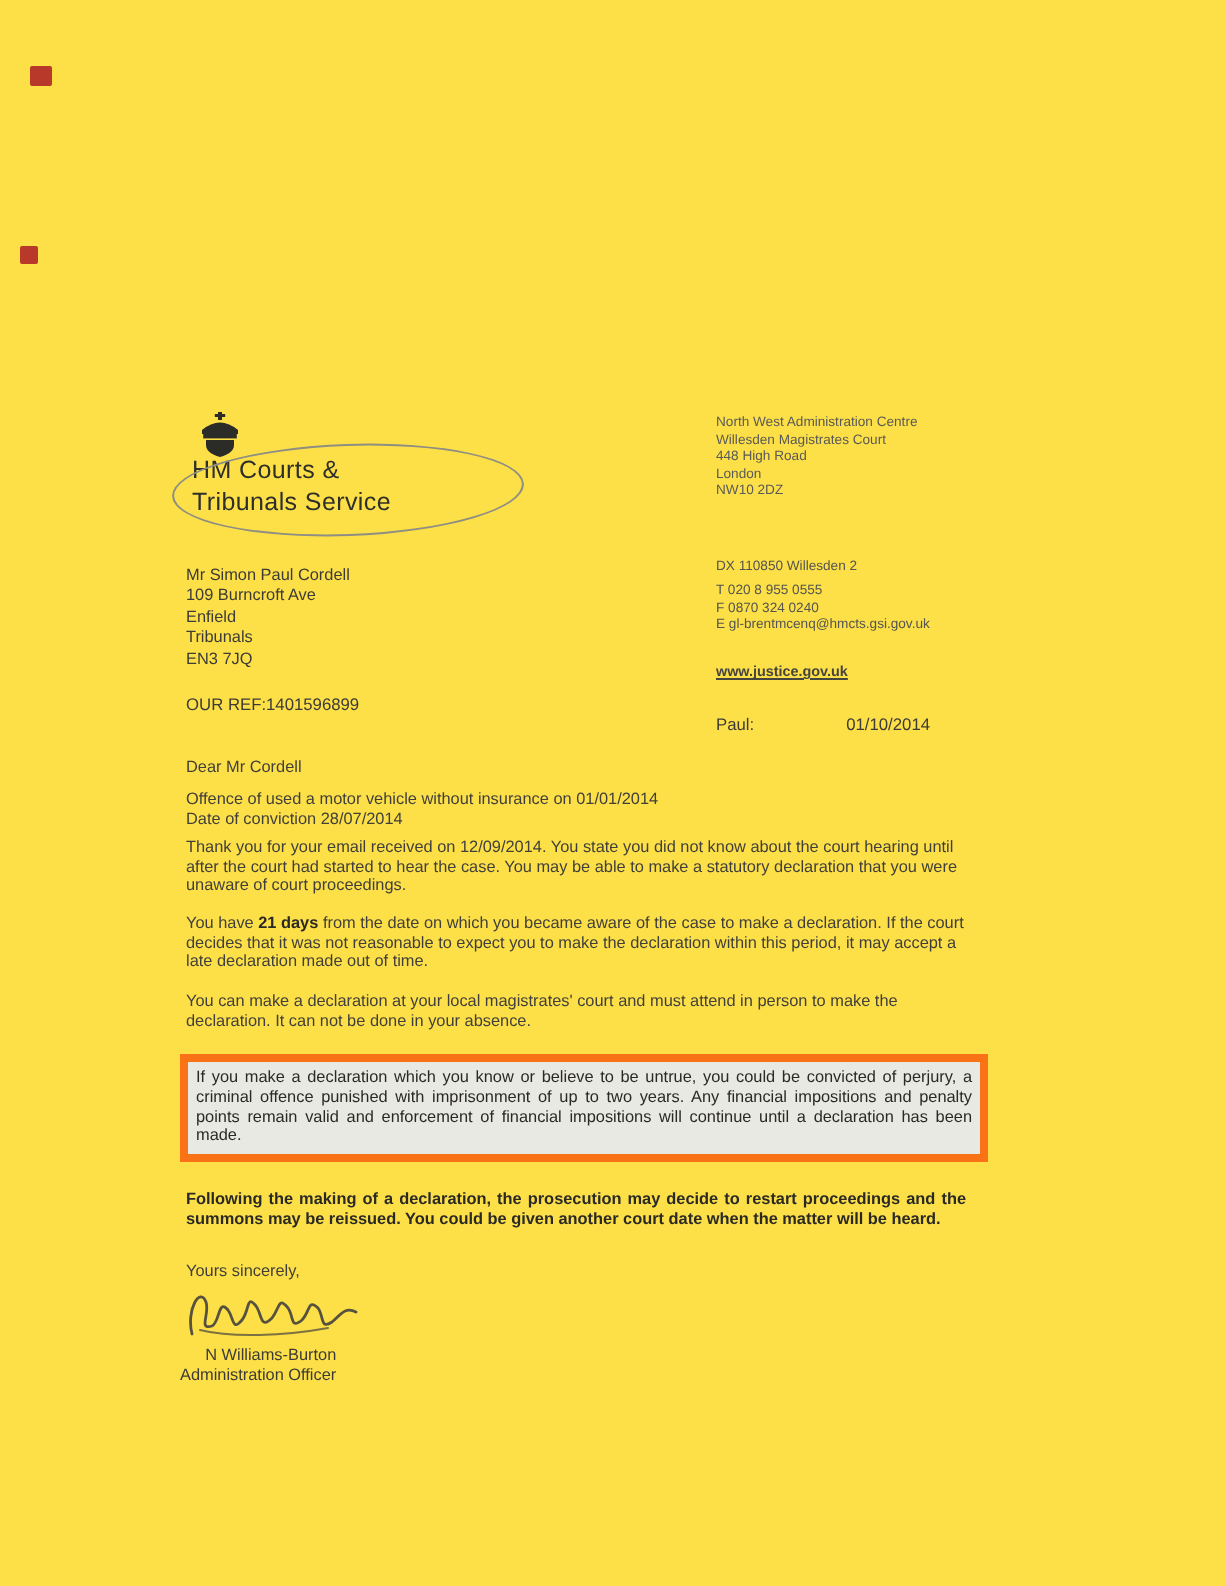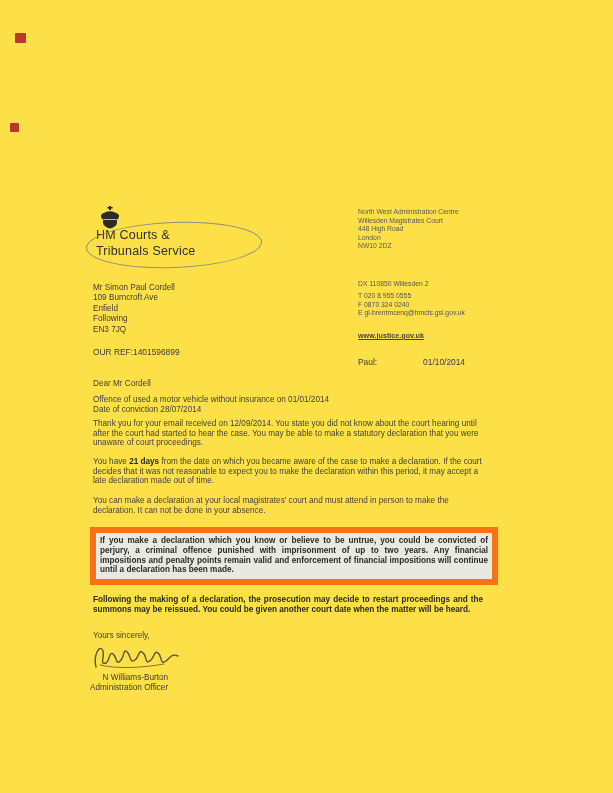--- a/index.html
+++ b/index.html
@@ -44,24 +44,24 @@
 
   
   .bodytext{font-size:8.2px;line-height:9.7px;color:#403f3b;}
   .salutation{left:93px;top:379px;}
   .subject{left:93px;top:395px;}
   .para1{left:93px;top:419px;width:392px;}
   .para2{left:93px;top:457px;width:392px;}
   .para3{left:93px;top:496px;width:392px;}
   .boxed{
     left:90px;top:527px;width:388px;
-    border:6px solid #f97316;
+    border:4px solid #f97316;
     background:#e9e9e3;
     padding:3px 4px 4px 4px;
-    font-weight:bold;color:#2a2926;
+    font-weight:normal;color:#2a2926;
     text-align:justify;
     font-size:8.2px;line-height:9.8px;
   }
   .para5{left:93px;top:595px;width:390px;font-weight:bold;color:#2a2926;text-align:justify;}
   .closing{left:93px;top:631px;}
   .signature{left:90px;top:639px;width:96px;height:34px;}
   .signatory{left:90px;top:673px;font-size:8.2px;line-height:10px;color:#3c3b37;text-align:right;}
   b.inline{color:#2a2926;}
 </style>
 </head>
@@ -102,21 +102,21 @@
     <div>T 020 8 955 0555</div>
     <div>F 0870 324 0240</div>
     <div>E gl-brentmcenq@hmcts.gsi.gov.uk</div>
   </div>
   <div class="abs website">www.justice.gov.uk</div>
 
   <div class="abs recipient">
     <div>Mr Simon Paul Cordell</div>
     <div>109 Burncroft Ave</div>
     <div>Enfield</div>
-    <div>Following</div>
+    <div>Tribunals</div>
     <div>EN3 7JQ</div>
   </div>
 
   <div class="abs ourref">
     <span>OUR REF:</span><span class="val">1401596899</span>
   </div>
   <div class="abs dateline">
     <span>Paul:</span><span class="val">01/10/2014</span>
   </div>
 

